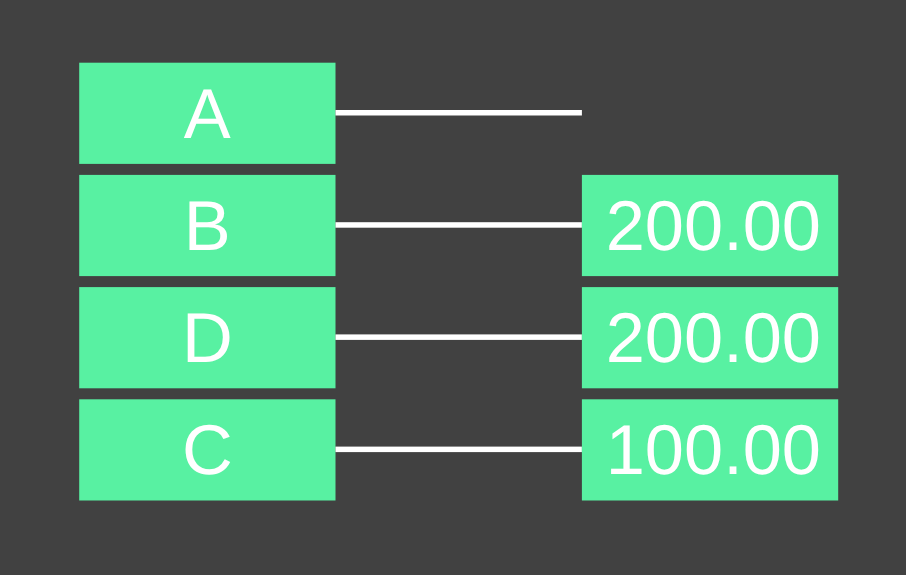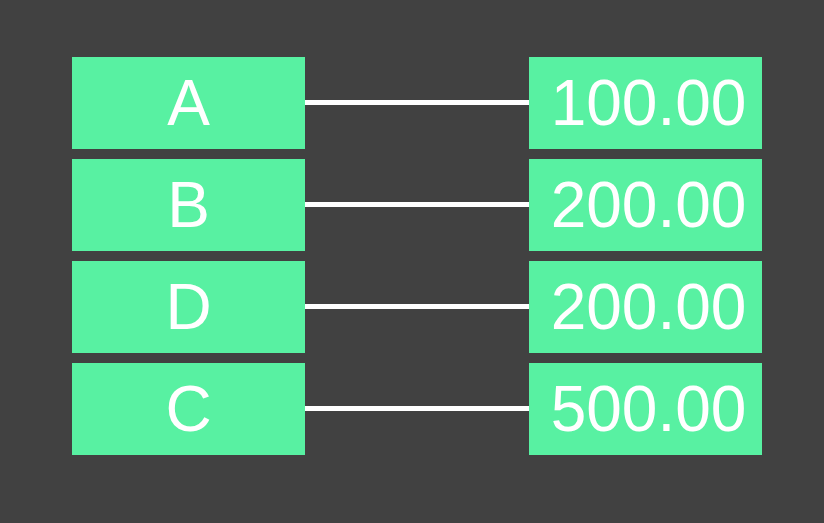--- a/index.html
+++ b/index.html
@@ -61,23 +61,20 @@
 </head>
 <body>
 
 <div class="canvas">
 
   <div class="row" style="top:57px">
     <div class="node key">
       <span>A</span>
     </div>
     <div class="connector"></div>
-    <div class="node value">
-      <span>100.00</span>
-    </div>
   </div>
 
   <div class="row" style="top:159px">
     <div class="node key">
       <span>B</span>
     </div>
     <div class="connector"></div>
     <div class="node value">
       <span>200.00</span>
     </div>
@@ -92,17 +89,17 @@
       <span>200.00</span>
     </div>
   </div>
 
   <div class="row" style="top:363px">
     <div class="node key">
       <span>C</span>
     </div>
     <div class="connector"></div>
     <div class="node value">
-      <span>500.00</span>
+      <span>100.00</span>
     </div>
   </div>
 
 </div>
 
 </body></html>

